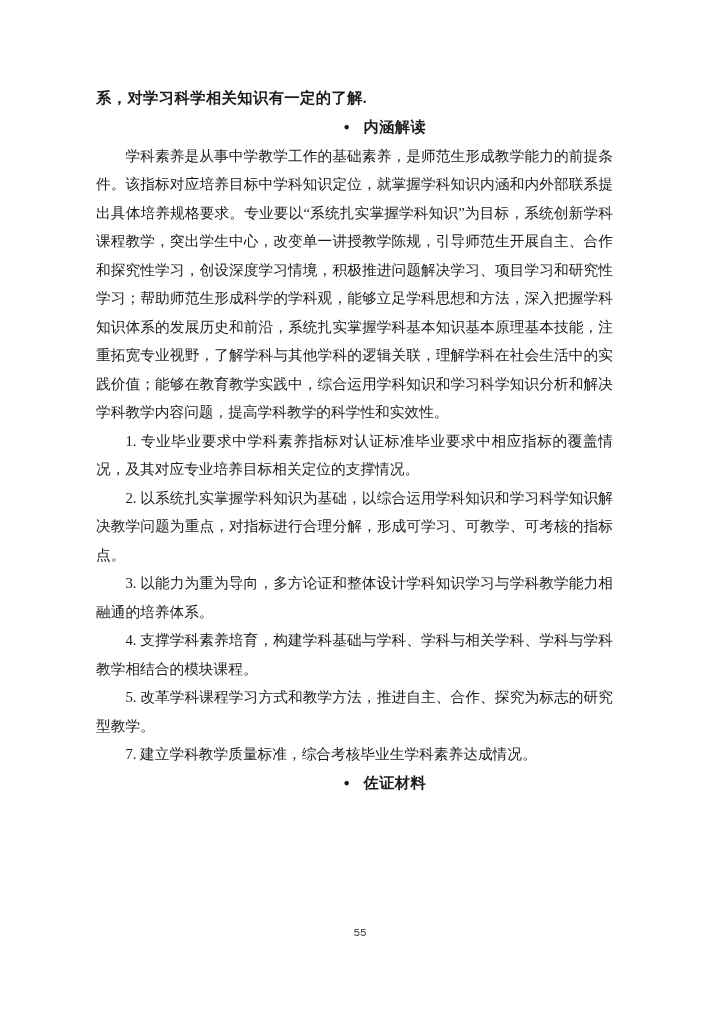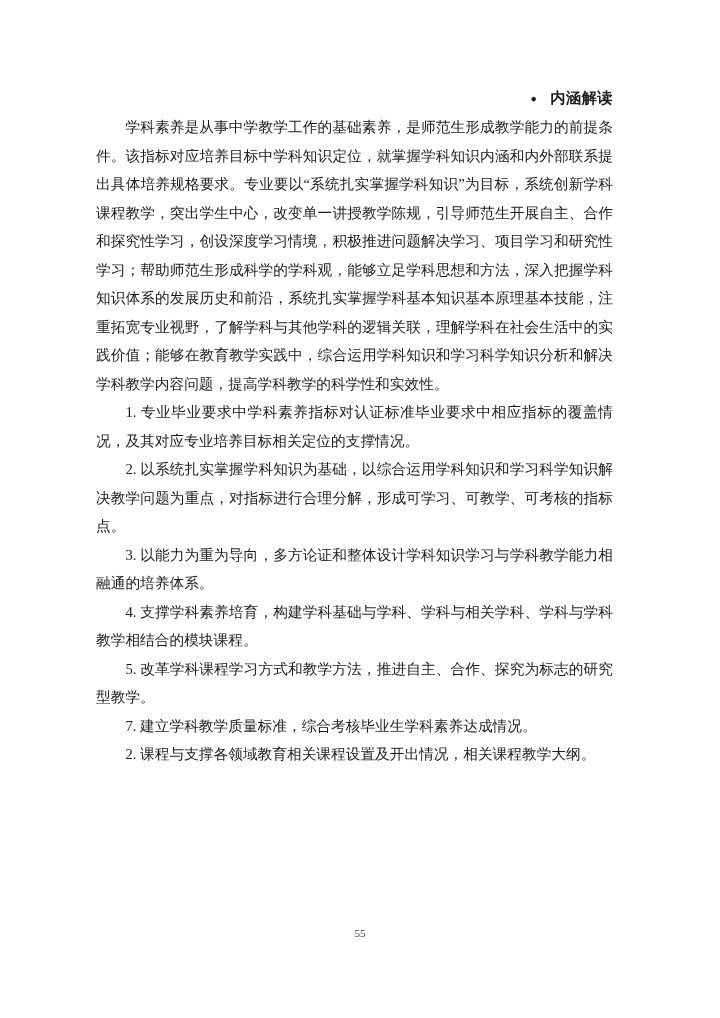--- a/index.html
+++ b/index.html
@@ -36,57 +36,58 @@
     text-indent: 0;
     font-weight: 700;
     font-size: 15.3px;
     letter-spacing: 0.4px;
   }
   .section-heading {
     font-weight: 700;
     font-size: 15.2px;
     padding-left: 45px;
     letter-spacing: 0.5px;
-    text-align: right;
+    text-align: center;
   }
   .section-heading .bullet {
     display: inline-block;
     font-size: 10.5px;
     margin-right: 13px;
     vertical-align: 1.5px;
   }
   .page-number {
     position: absolute;
     left: 0;
     top: 927px;
     width: 100%;
     text-align: center;
-    font-family: Liberation Serif, serif;
+    font-family: Liberation Mono, monospace;
     font-size: 11px;
     color: #3d3d3d;
   }
 </style>
 </head>
 <body>
 
 <div class="page">
   <div class="content">
 
+    <p class="lead">系，对学习科学相关知识有一定的了解.</p>
 
     <p class="section-heading"><span class="bullet">●</span><span>内涵解读</span></p>
 
     <p>学科素养是从事中学教学工作的基础素养，是师范生形成教学能力的前提条件。该指标对应培养目标中学科知识定位，就掌握学科知识内涵和内外部联系提出具体培养规格要求。专业要以“系统扎实掌握学科知识”为目标，系统创新学科课程教学，突出学生中心，改变单一讲授教学陈规，引导师范生开展自主、合作和探究性学习，创设深度学习情境，积极推进问题解决学习、项目学习和研究性学习；帮助师范生形成科学的学科观，能够立足学科思想和方法，深入把握学科知识体系的发展历史和前沿，系统扎实掌握学科基本知识基本原理基本技能，注重拓宽专业视野，了解学科与其他学科的逻辑关联，理解学科在社会生活中的实践价值；能够在教育教学实践中，综合运用学科知识和学习科学知识分析和解决学科教学内容问题，提高学科教学的科学性和实效性。</p>
 
 
     <p>1. 专业毕业要求中学科素养指标对认证标准毕业要求中相应指标的覆盖情况，及其对应专业培养目标相关定位的支撑情况。</p>
     <p>2. 以系统扎实掌握学科知识为基础，以综合运用学科知识和学习科学知识解决教学问题为重点，对指标进行合理分解，形成可学习、可教学、可考核的指标点。</p>
     <p>3. 以能力为重为导向，多方论证和整体设计学科知识学习与学科教学能力相融通的培养体系。</p>
     <p>4. 支撑学科素养培育，构建学科基础与学科、学科与相关学科、学科与学科教学相结合的模块课程。</p>
     <p>5. 改革学科课程学习方式和教学方法，推进自主、合作、探究为标志的研究型教学。</p>
     <p>7. 建立学科教学质量标准，综合考核毕业生学科素养达成情况。</p>
 
+    <p class="section-heading"><span class="bullet">●</span><span>佐证材料</span></p>
 
-    <p>2. 课程与支撑各领域教育相关课程设置及开出情况，相关课程教学大纲。</p>
 
   </div>
 
   <div class="page-number">55</div>
 </div>
 
 </body></html>

